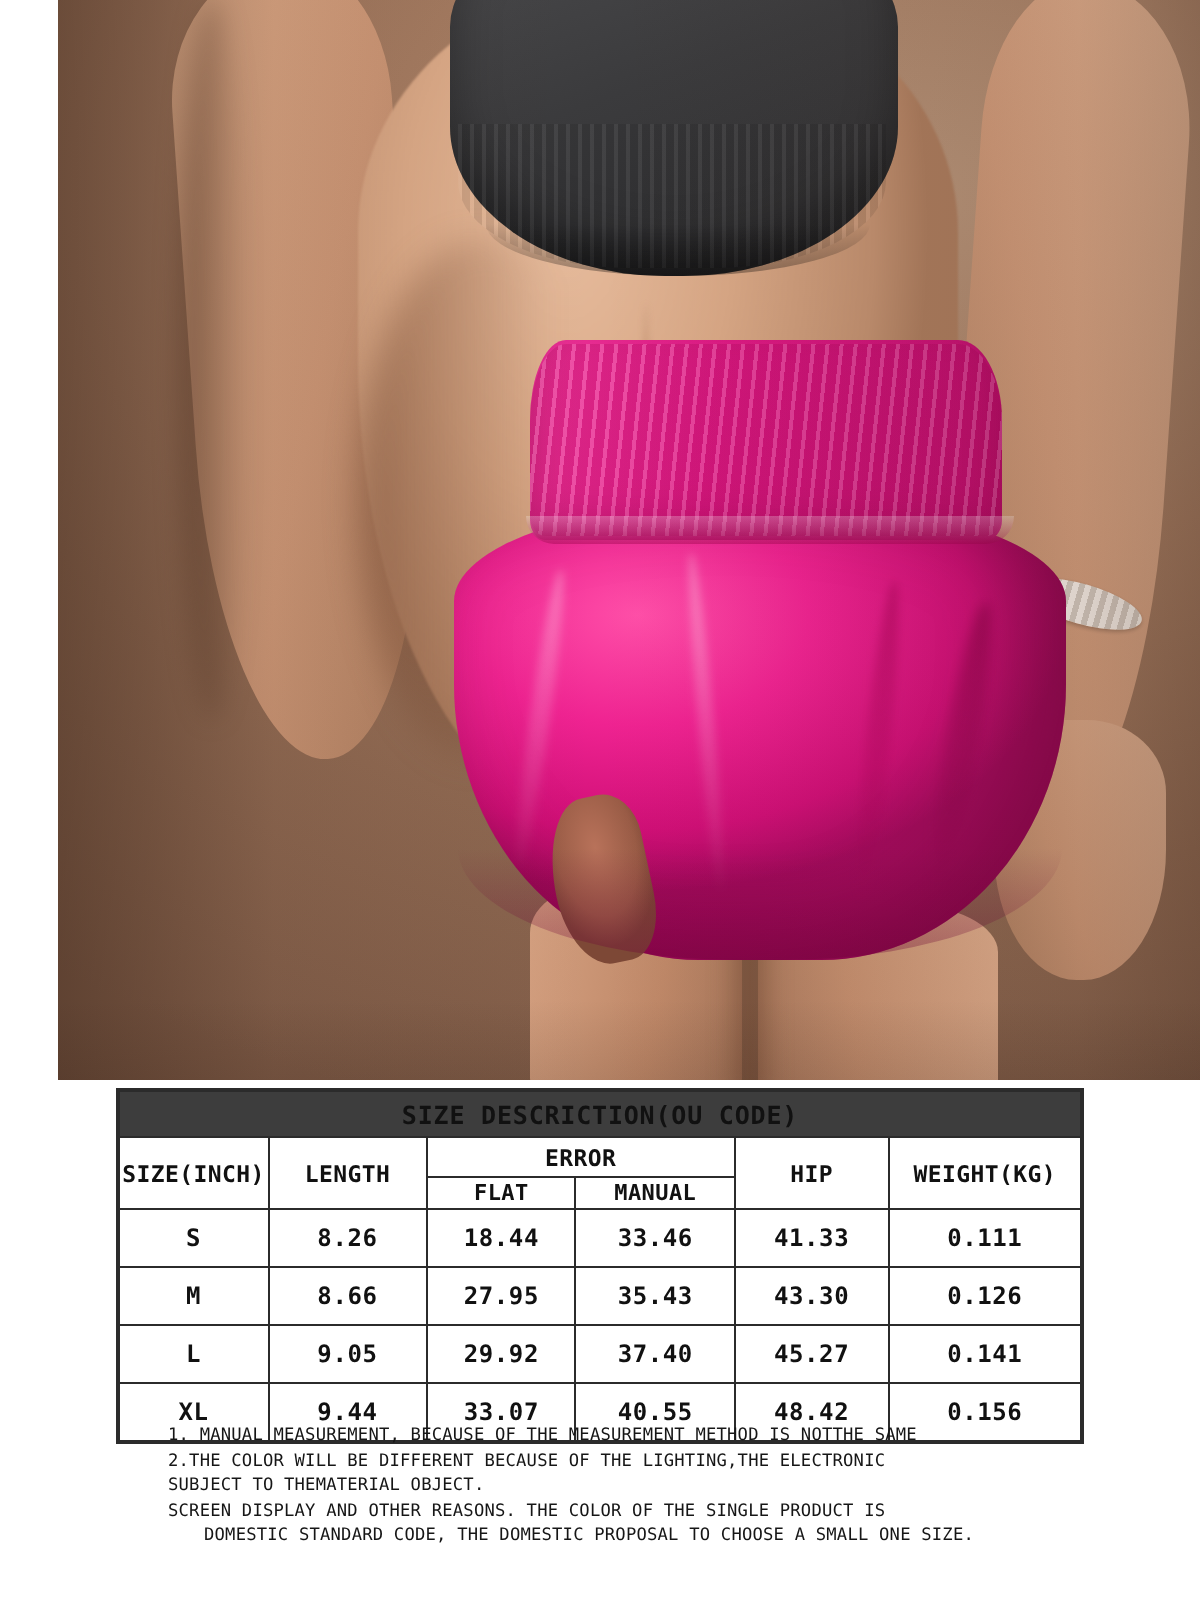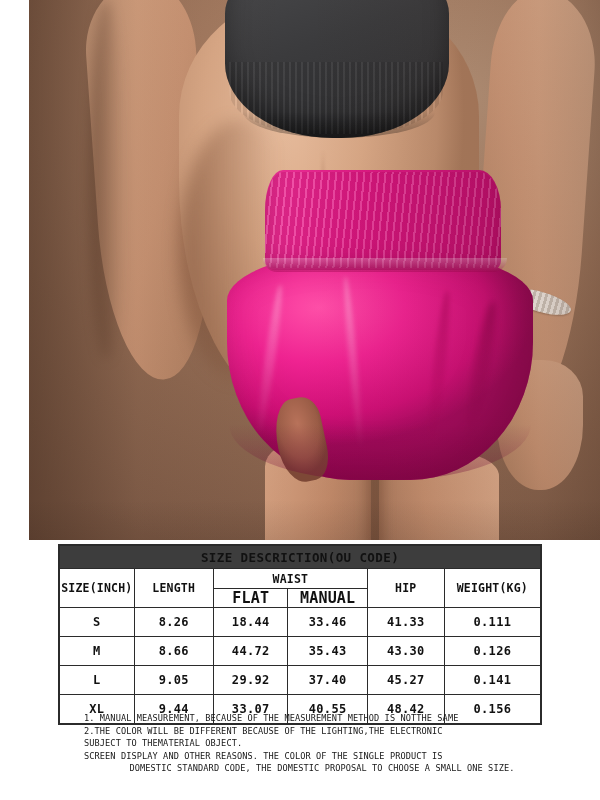--- a/index.html
+++ b/index.html
@@ -349,21 +349,21 @@
     height: 22px;
     border: 1px solid #2b2b2b;
   }
   .hdr {
     font-size: 11.5px;
     font-weight: bold;
     height: 19px;
     letter-spacing: 0.2px;
   }
   .hdr-sub {
-    font-size: 15px;
+    font-size: 11px;
     font-weight: bold;
     height: 15px;
     letter-spacing: 0.2px;
   }
   .cell {
     font-size: 12px;
     font-weight: bold;
     height: 28px;
     letter-spacing: 0.3px;
   }
@@ -387,21 +387,20 @@
     letter-spacing: 0.1px;
   }
   .note-line {
     white-space: pre;
   }
   .note-indent {
     padding-left: 36px;
   }
   .note-indent2 {
     padding-left: 44px;
-    text-align: center;
   }
   .note-first {
     padding-left: 26px;
   }
 </style>
 </head>
 <body>
 
 <div class="page">
 
@@ -453,41 +452,41 @@
           <col class="col-hip">
           <col class="col-weight">
       </colgroup>
       <tbody>
         <tr>
           <td class="tbl-title" colspan="6">SIZE DESCRICTION(OU CODE)</td>
         </tr>
         <tr>
           <td class="hdr" rowspan="2">SIZE(INCH)</td>
           <td class="hdr" rowspan="2">LENGTH</td>
-          <td class="hdr" colspan="2">WAIST</td>
+          <td class="hdr" colspan="2">ERROR</td>
           <td class="hdr" rowspan="2">HIP</td>
           <td class="hdr" rowspan="2">WEIGHT(KG)</td>
         </tr>
         <tr>
           <td class="hdr-sub">FLAT</td>
           <td class="hdr-sub">MANUAL</td>
         </tr>
 
         <tr>
           <td class="cell">S</td>
           <td class="cell">8.26</td>
           <td class="cell">18.44</td>
           <td class="cell">33.46</td>
           <td class="cell">41.33</td>
           <td class="cell">0.111</td>
         </tr>
         <tr>
           <td class="cell">M</td>
           <td class="cell">8.66</td>
-          <td class="cell">44.72</td>
+          <td class="cell">27.95</td>
           <td class="cell">35.43</td>
           <td class="cell">43.30</td>
           <td class="cell">0.126</td>
         </tr>
         <tr>
           <td class="cell">L</td>
           <td class="cell">9.05</td>
           <td class="cell">29.92</td>
           <td class="cell">37.40</td>
           <td class="cell">45.27</td>

